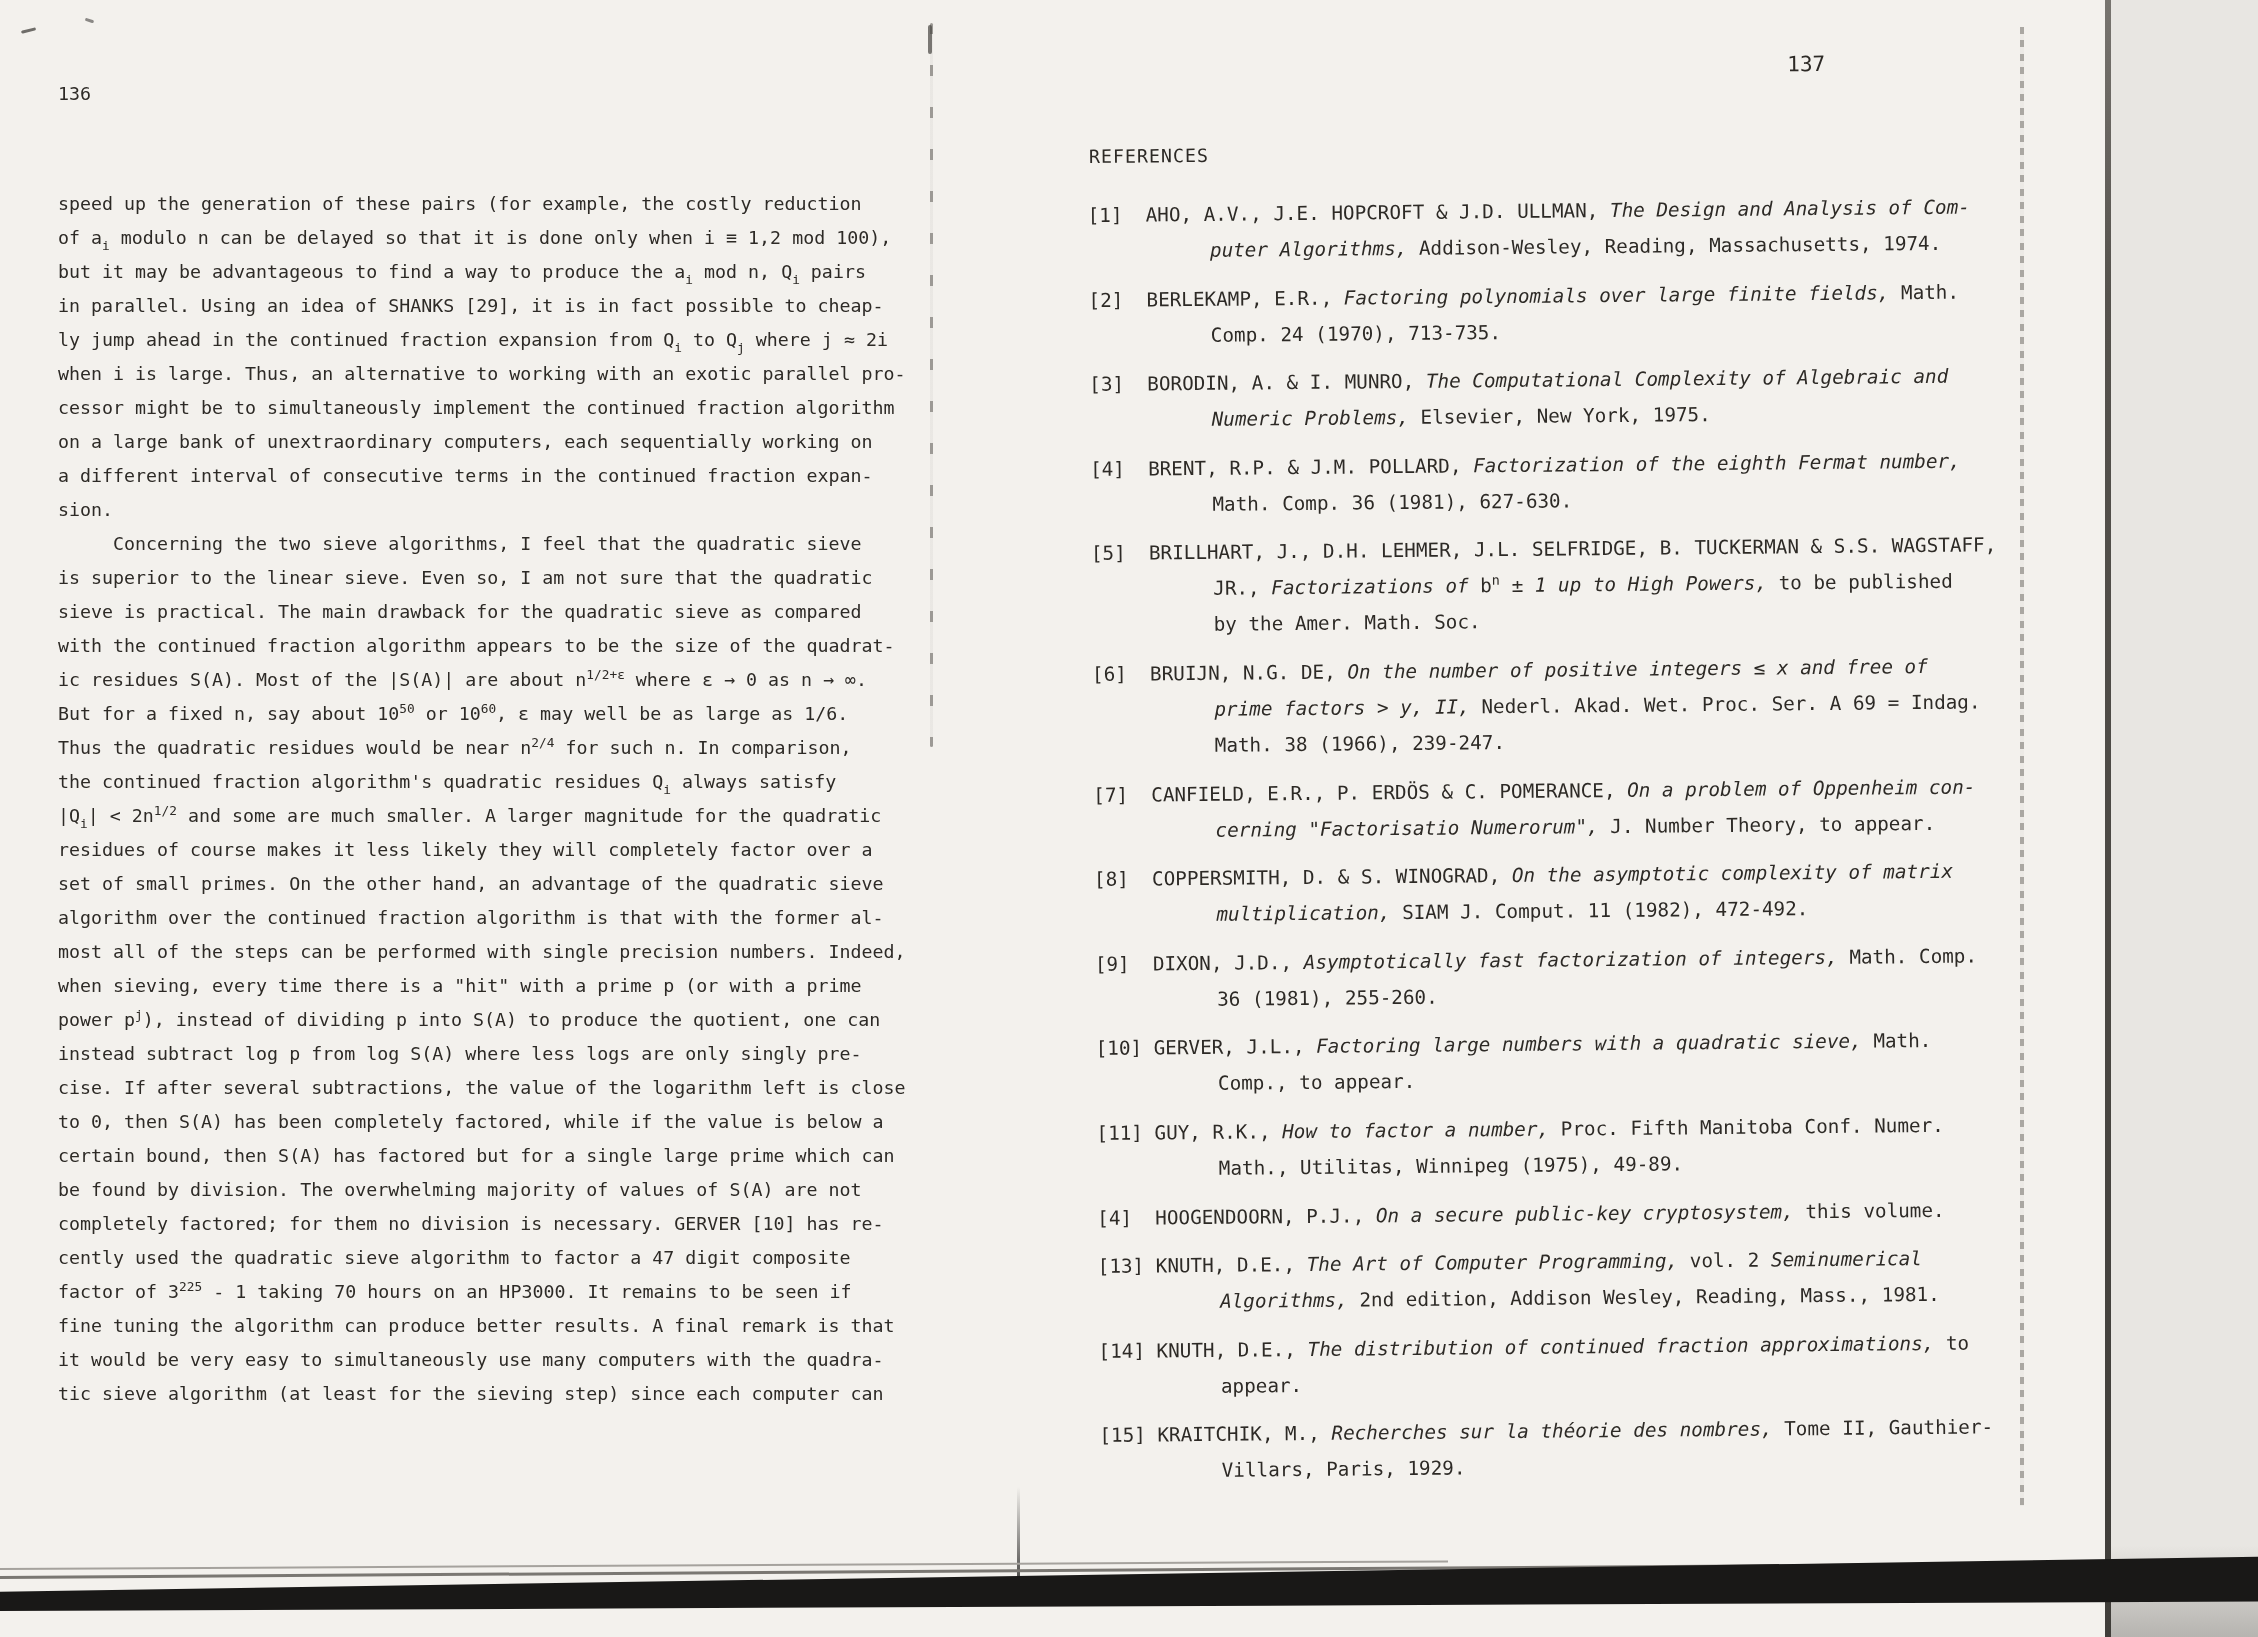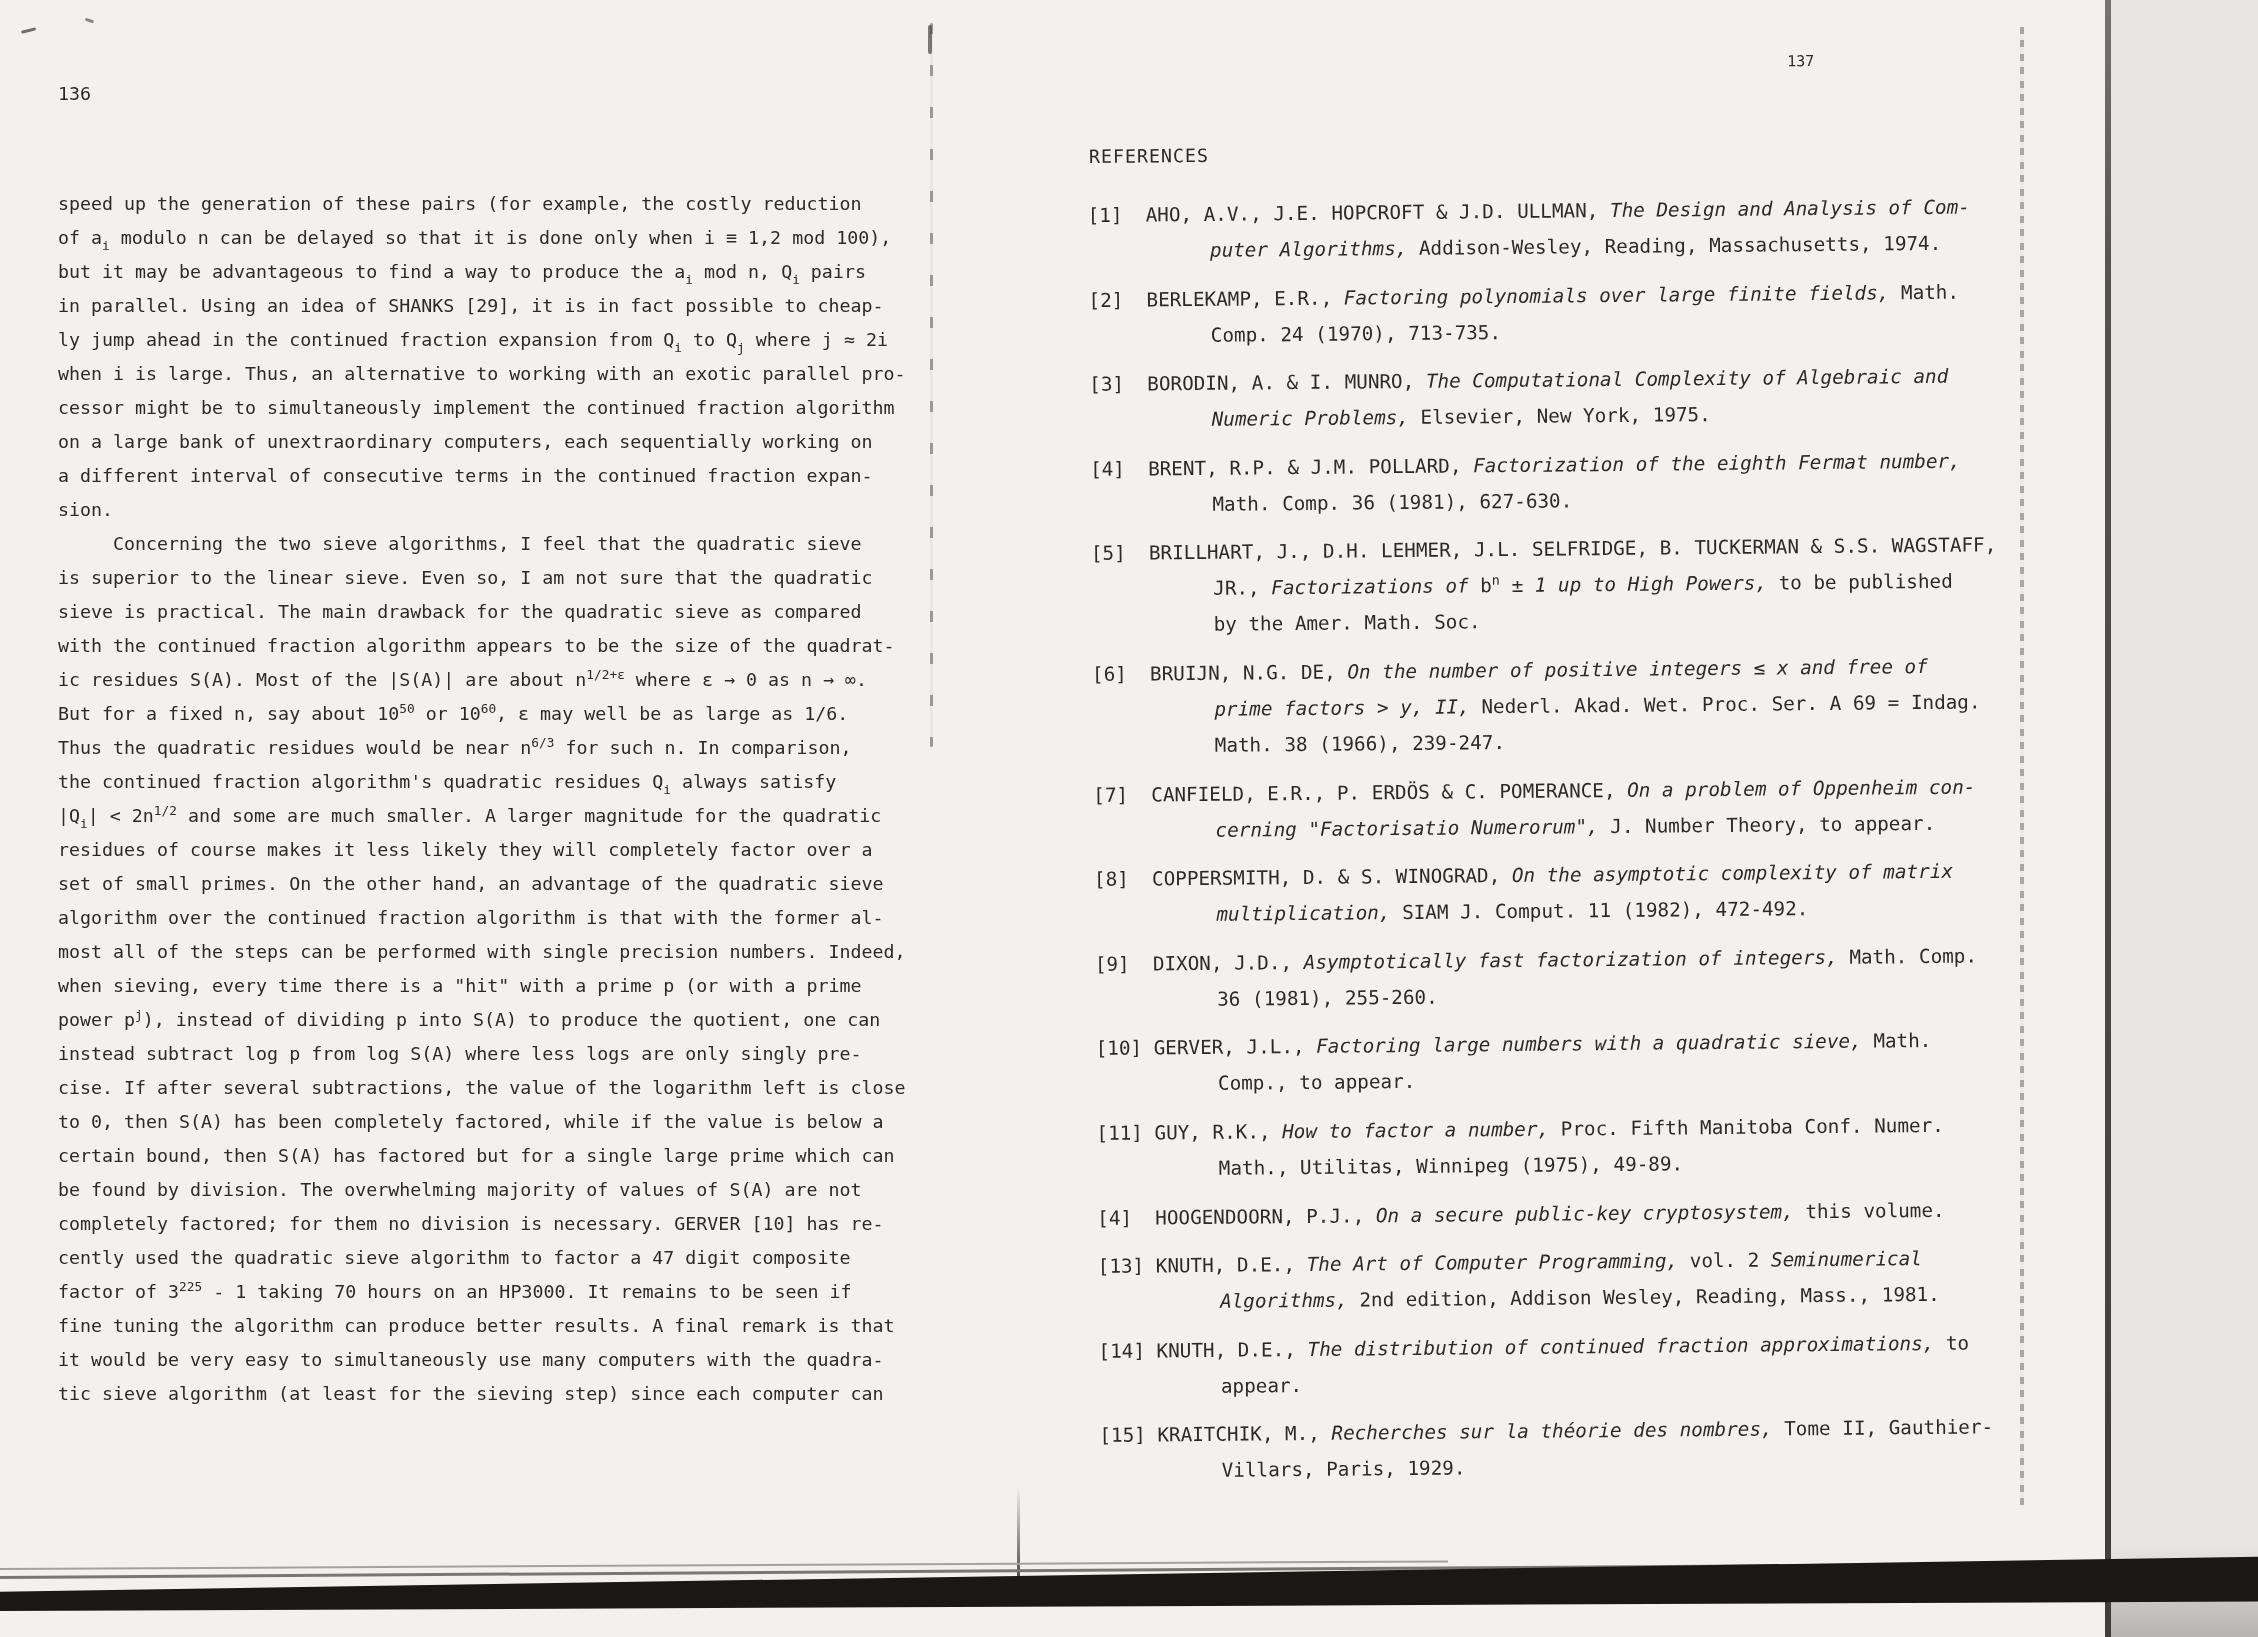--- a/index.html
+++ b/index.html
@@ -13,21 +13,21 @@
     font-family:"DejaVu Sans Mono","Liberation Mono",monospace;
     color:var(--ink);
   }
   
   .pageno-left{position:absolute; left:58px; top:83px; font-size:18.3px;}
   .left-text{position:absolute; left:58px; top:143px; width:888px;margin-top:44px;}
   .left-text .line{height:34px; line-height:34px; white-space:pre; font-size:18.3px;}
   
   .right-page{position:absolute; left:1086px; top:44px; width:956px;
               transform:rotate(-0.55deg); transform-origin:0 0;}
-  .pageno-right{position:absolute; left:701px; top:15.4px; font-size:15px;}
+  .pageno-right{position:absolute; left:701px; top:15.4px; font-size:21px;}
   .refs-heading{position:absolute; left:1.9px; top:102px; font-size:18.3px; letter-spacing:1px;}
   .refs-list{position:absolute; left:0; top:154px; width:951px;}
   .ref-item{margin-bottom:12.6px;}
   .ref-line{line-height:36px; white-space:pre; font-size:19.3px;}
   .ref-line.cont{padding-left:122px;}
   .ref-label{display:inline-block; width:58px;}
   sup{font-size:0.7em; vertical-align:0.55em; line-height:0;}
   sub{font-size:0.7em; vertical-align:-0.45em; line-height:0;}
   em{font-style:italic;}
   
@@ -72,21 +72,21 @@
       <div class="line">cessor might be to simultaneously implement the continued fraction algorithm</div>
       <div class="line">on a large bank of unextraordinary computers, each sequentially working on</div>
       <div class="line">a different interval of consecutive terms in the continued fraction expan-</div>
       <div class="line">sion.</div>
       <div class="line">     Concerning the two sieve algorithms, I feel that the quadratic sieve</div>
       <div class="line">is superior to the linear sieve. Even so, I am not sure that the quadratic</div>
       <div class="line">sieve is practical. The main drawback for the quadratic sieve as compared</div>
       <div class="line">with the continued fraction algorithm appears to be the size of the quadrat-</div>
       <div class="line">ic residues S(A). Most of the |S(A)| are about n<sup>1/2+ε</sup> where ε → 0 as n → ∞.</div>
       <div class="line">But for a fixed n, say about 10<sup>50</sup> or 10<sup>60</sup>, ε may well be as large as 1/6.</div>
-      <div class="line">Thus the quadratic residues would be near n<sup>6/3</sup> for such n. In comparison,</div>
+      <div class="line">Thus the quadratic residues would be near n<sup>2/4</sup> for such n. In comparison,</div>
       <div class="line">the continued fraction algorithm's quadratic residues Q<sub>i</sub> always satisfy</div>
       <div class="line">|Q<sub>i</sub>| &lt; 2n<sup>1/2</sup> and some are much smaller. A larger magnitude for the quadratic</div>
       <div class="line">residues of course makes it less likely they will completely factor over a</div>
       <div class="line">set of small primes. On the other hand, an advantage of the quadratic sieve</div>
       <div class="line">algorithm over the continued fraction algorithm is that with the former al-</div>
       <div class="line">most all of the steps can be performed with single precision numbers. Indeed,</div>
       <div class="line">when sieving, every time there is a "hit" with a prime p (or with a prime</div>
       <div class="line">power p<sup>j</sup>), instead of dividing p into S(A) to produce the quotient, one can</div>
       <div class="line">instead subtract log p from log S(A) where less logs are only singly pre-</div>
       <div class="line">cise. If after several subtractions, the value of the logarithm left is close</div>

